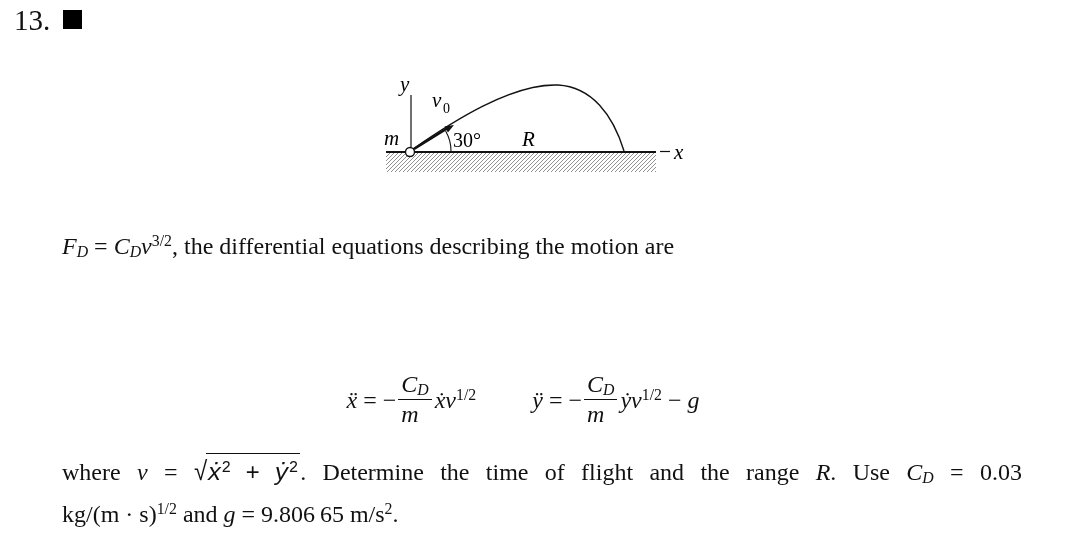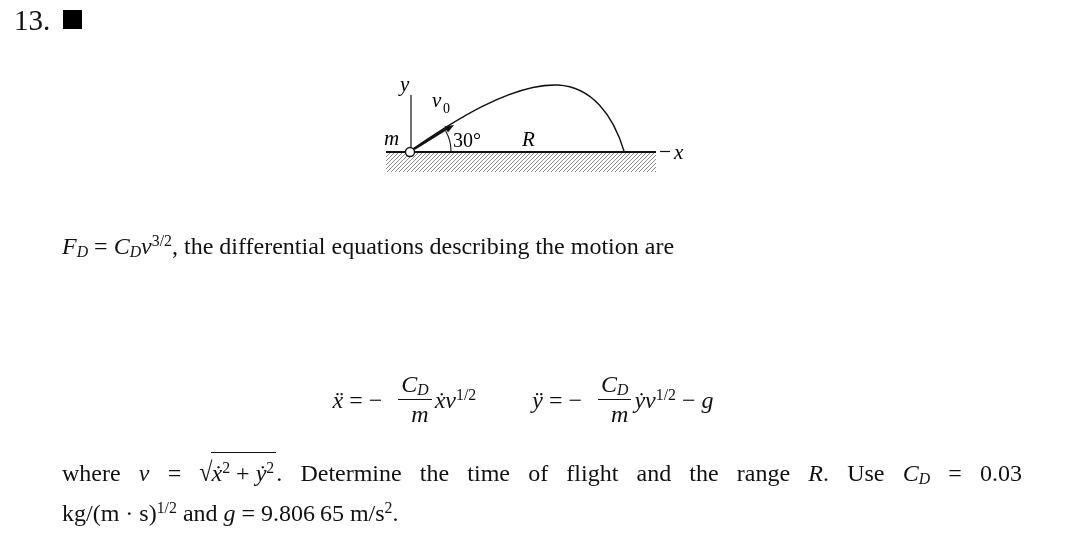--- a/index.html
+++ b/index.html
@@ -24,26 +24,26 @@
   .i{font-style:italic;}
   .sup{font-size:66%;position:relative;top:-0.5em;line-height:0;}
   .sub{font-size:66%;position:relative;top:0.22em;line-height:0;}
   .isub{font-size:66%;position:relative;top:0.22em;line-height:0;font-style:italic;}
 
   
   .eq-row{position:absolute;left:62px;top:360px;width:960px;height:84px;
           display:flex;justify-content:center;align-items:center;gap:56px;
           font-size:24px;transform:translateX(-19px);}
   .equation{white-space:nowrap;}
-  .frac{display:inline-block;vertical-align:middle;text-align:right;margin:0 3px 0 16px;transform:translateY(-3px);}
+  .frac{display:inline-block;vertical-align:middle;text-align:left;margin:0 3px 0 2px;transform:translateY(-3px);}
   .frac .num,.frac .den{display:block;padding:0 3px;line-height:1.2;}
   .frac .num{border-bottom:1.6px solid #111;}
 
   
-  .sqrt{white-space:nowrap;}
+  .sqrt{white-space:nowrap;font-family:Liberation Mono, monospace;}
   .sqrt .radical{display:inline-block;transform:scaleY(1.12);transform-origin:center 70%;margin-right:-2px;font-style:normal;}
   .sqrt .radicand{display:inline-block;border-top:1.5px solid #111;padding:0 2px 0 1px;}
 
   .fig-label{font-family:"Liberation Serif","DejaVu Serif",serif;}
 </style>
 </head>
 <body>
 
 <div class="page">
 

